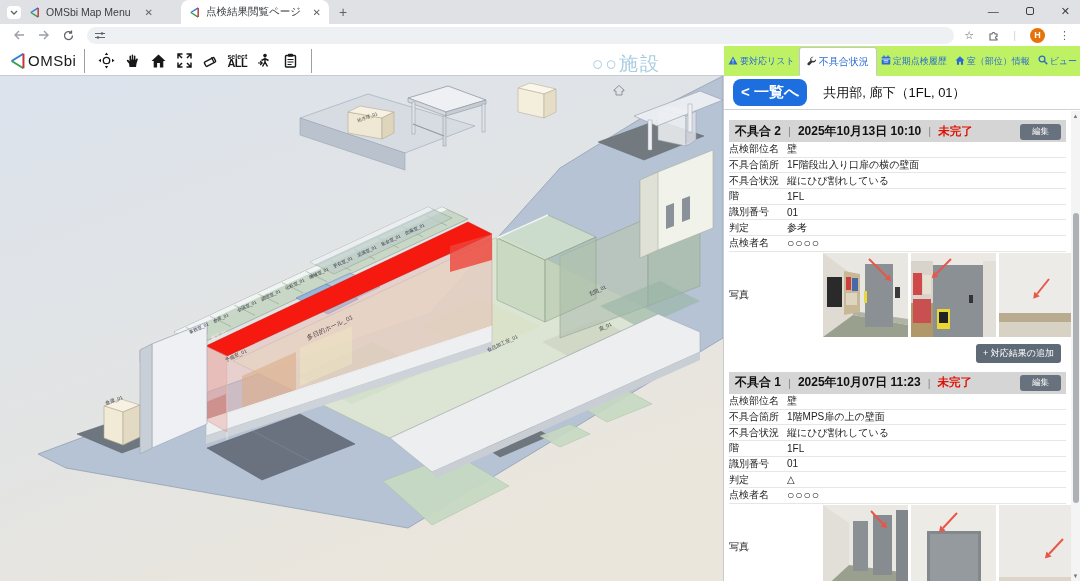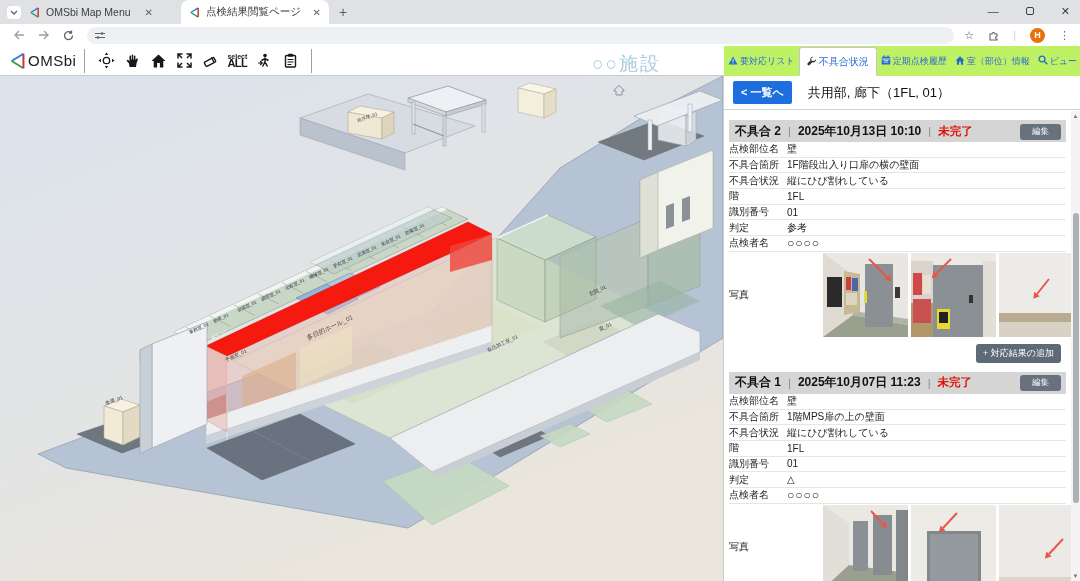--- a/index.html
+++ b/index.html
@@ -27,21 +27,21 @@
 .tool { width:26px; display:flex; justify-content:center; align-items:center; }
 .selectall { font-size:7px; line-height:6px; text-align:center; color:#17181a; width:28px; font-weight:bold; }
 .selectall b { font-size:11px; letter-spacing:-0.5px; }
 .facility { position:absolute; left:592px; top:51px; font-size:19px; color:#a9cde0; letter-spacing:2px; z-index:5; }
 .ptabs { position:absolute; left:724px; top:46px; width:356px; height:30px; display:flex; align-items:center; font-size:9px; color:#2b6bd4; z-index:6; background:#bef264; }
 .ptab { display:flex; align-items:center; gap:2px; padding:0 4px; white-space:nowrap; height:30px; }
 .ptab.active { background:#fff; border:1px solid #c4c8cc; border-bottom:1px solid #fff; border-radius:3px 3px 0 0; height:29px; margin-bottom:-1px; padding:0 7px; font-size:10px; }
 .map { position:absolute; top:76px; left:0; width:723px; height:505px; overflow:hidden; }
 .panel { position:absolute; top:76px; left:723px; width:357px; height:505px; background:#fff; border-left:1px solid #c8ccd0; }
 .panel-head { height:34px; display:flex; align-items:center; border-bottom:1px solid #d0d3d6; }
-.backbtn { background:#1d6fe0; color:#fff; font-size:11px; border-radius:2px; padding:4px 8px; margin-left:9px; font-weight:bold; }
+.backbtn { background:#1d6fe0; color:#fff; font-size:15px; border-radius:8px; padding:4px 8px; margin-left:9px; font-weight:bold; }
 .loc-title { font-size:13px; font-weight:normal; color:#111; margin-left:16px; }
 .scrollarea { position:absolute; top:35px; left:0; right:9px; bottom:0; overflow:hidden; }
 .scrollbar { position:absolute; top:35px; right:0; width:9px; bottom:0; background:#f4f4f4; }
 .sb-arrow { width:9px; height:10px; color:#787878; font-size:6px; text-align:center; line-height:10px; }
 .sb-arrow.down { position:absolute; bottom:0; }
 .sb-thumb { position:absolute; top:102px; left:1.5px; width:6px; height:290px; background:#adb1b5; border-radius:3px; }
 .record { margin-top:9px; }
 .rec-head { background:#d5d5d5; height:22px; display:flex; align-items:center; margin:0 5px 0 5px; padding:0 6px; position:relative; }
 .rec-title { font-size:12px; font-weight:bold; color:#111; }
 .rec-sep { color:#8a8a8a; margin:0 7px; font-size:11px; }

